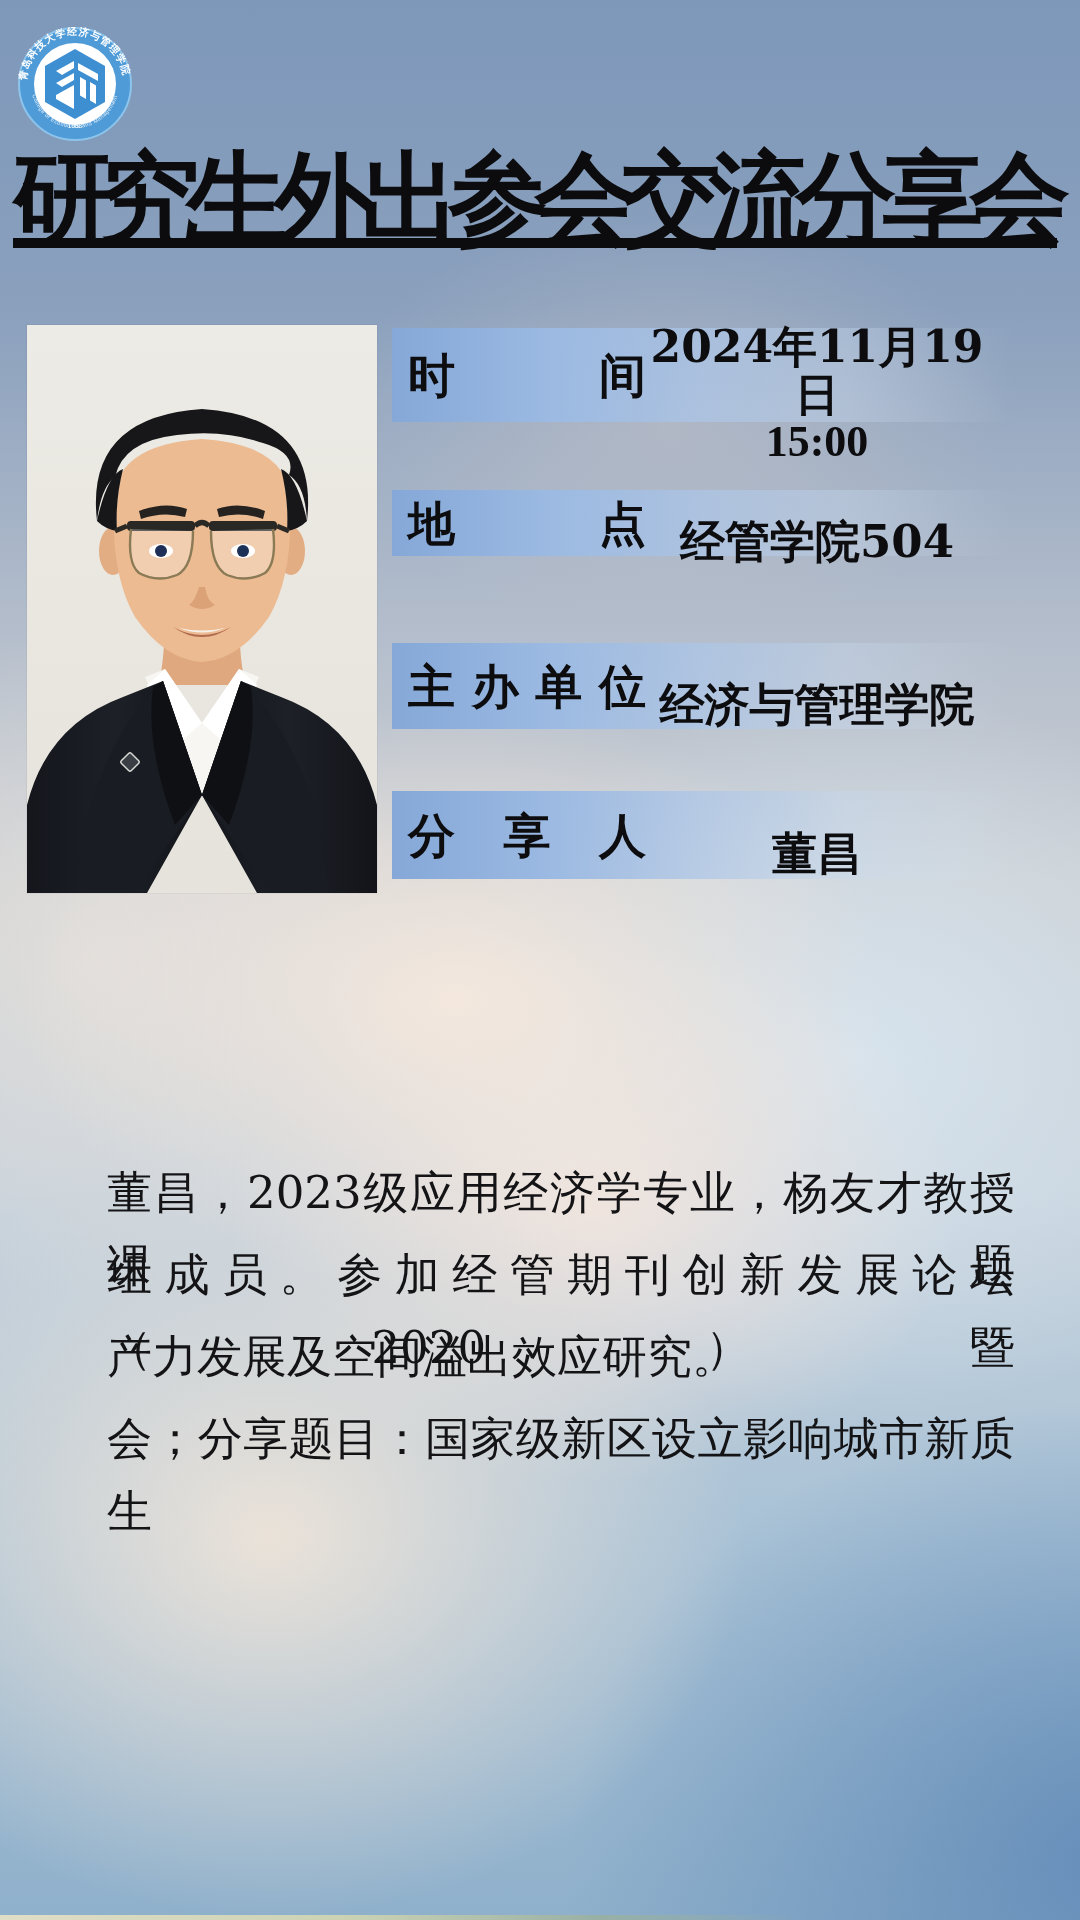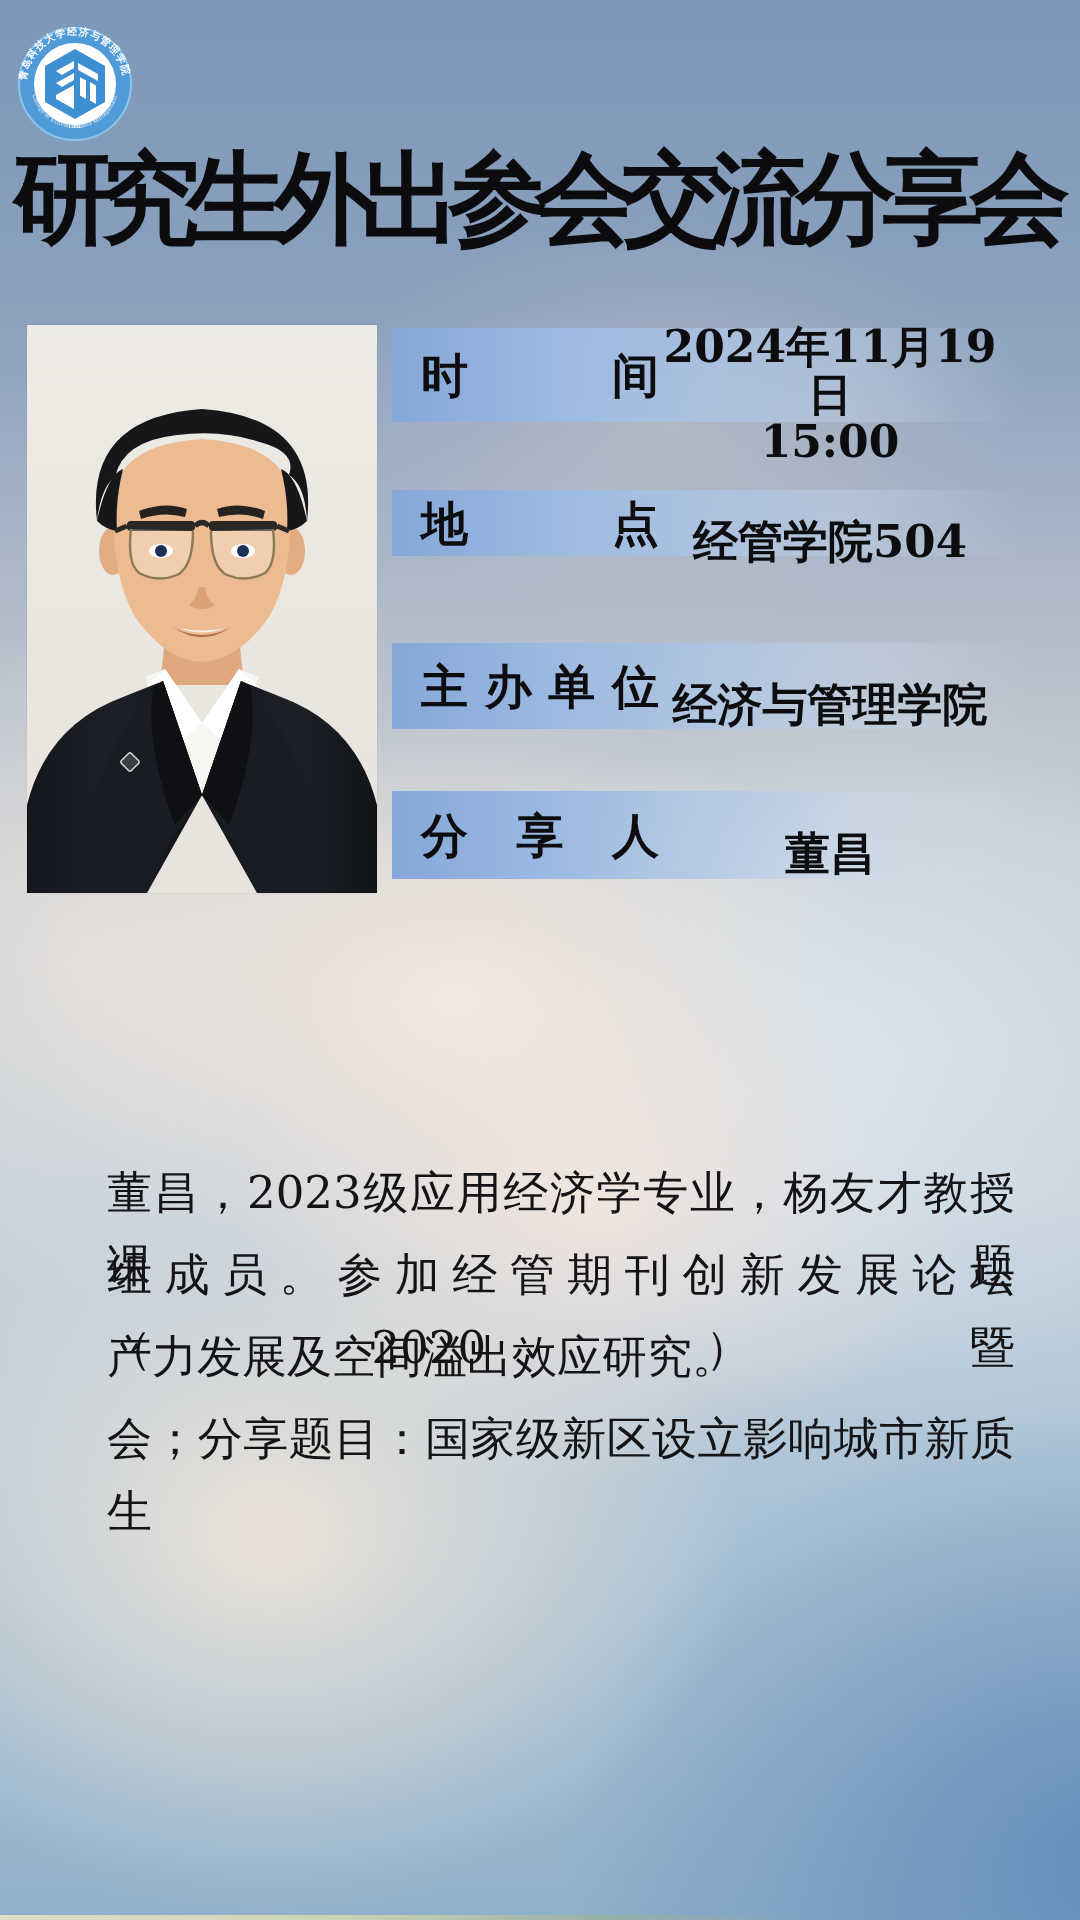--- a/index.html
+++ b/index.html
@@ -22,42 +22,42 @@
   
   .logo{position:absolute;left:18px;top:27px;width:114px;height:114px;}
   
   .title{
     position:absolute;left:0;top:143px;width:932px;
     text-align:center;white-space:nowrap;
     font-family:"DejaVu Serif","Liberation Serif",serif;
     font-weight:900;font-size:100px;line-height:1.1;
     letter-spacing:-13px;color:#0c0c0e;
     text-indent:13px;
+    text-decoration:underline;
   }
   
   .photo{position:absolute;left:27px;top:325px;width:350px;height:568px;box-shadow:0 0 0 1px rgba(0,0,0,.04);}
   
   .row{
     position:absolute;left:392px;width:622px;
     display:flex;align-items:center;
     background:linear-gradient(90deg,#85a8d8 0%,#9cbae2 26%,rgba(172,198,232,.72) 50%,rgba(198,217,240,.38) 73%,rgba(211,226,243,.1) 90%,rgba(214,228,244,0) 100%);
-    padding-left:13px;
   }
   .row-label{
     width:238px;margin-left:16px;flex:0 0 auto;
     font-weight:900;font-size:47px;color:#0d0d10;
     text-align:justify;text-align-last:justify;text-justify:inter-character;
     line-height:1;
   }
   .row-value{
     flex:1 1 auto;text-align:center;padding-right:26px;
     font-family:"DejaVu Serif","Liberation Serif",serif;
     font-weight:700;font-size:45px;color:#0d0d10;line-height:1.08;margin-top:39px;
   }
-  .row-value .v2{display:block;}
+  .row-value .v2{display:block;font-family:Liberation Serif, serif;}
   
   .section-bar{
     position:absolute;left:110px;top:1022px;width:456px;height:90px;
     display:flex;align-items:center;
     background:linear-gradient(90deg,#83a7d8 0%,#9bb9e1 35%,rgba(176,201,233,.62) 65%,rgba(205,221,240,.22) 88%,rgba(210,226,243,0) 100%);
   }
   .section-bar span{
     margin-left:32px;font-weight:900;font-size:47px;color:#0d0d10;letter-spacing:2px;
   }
   

